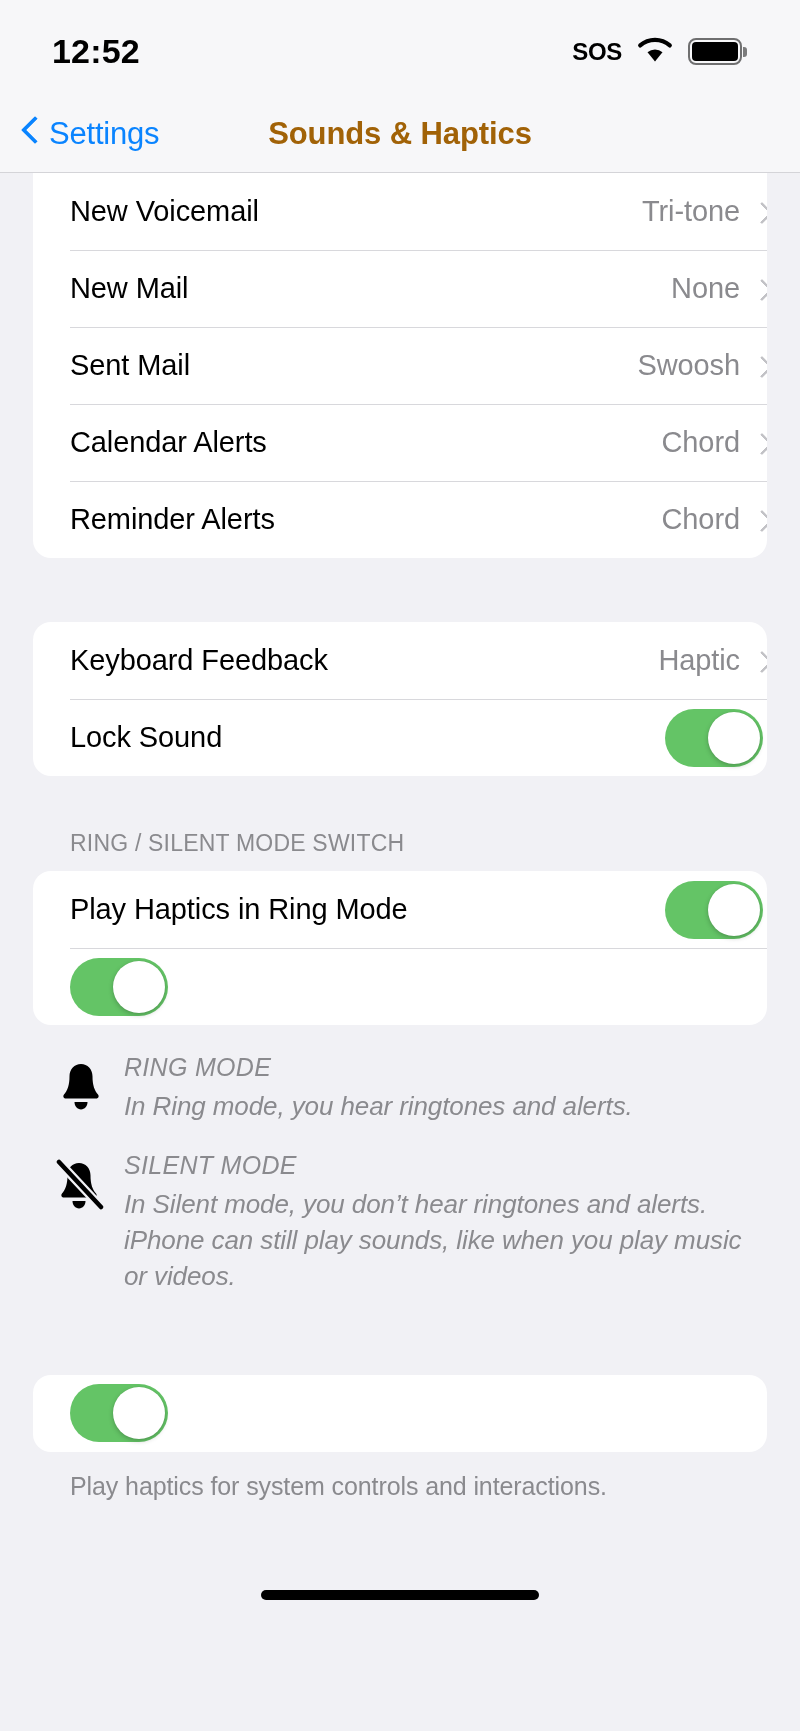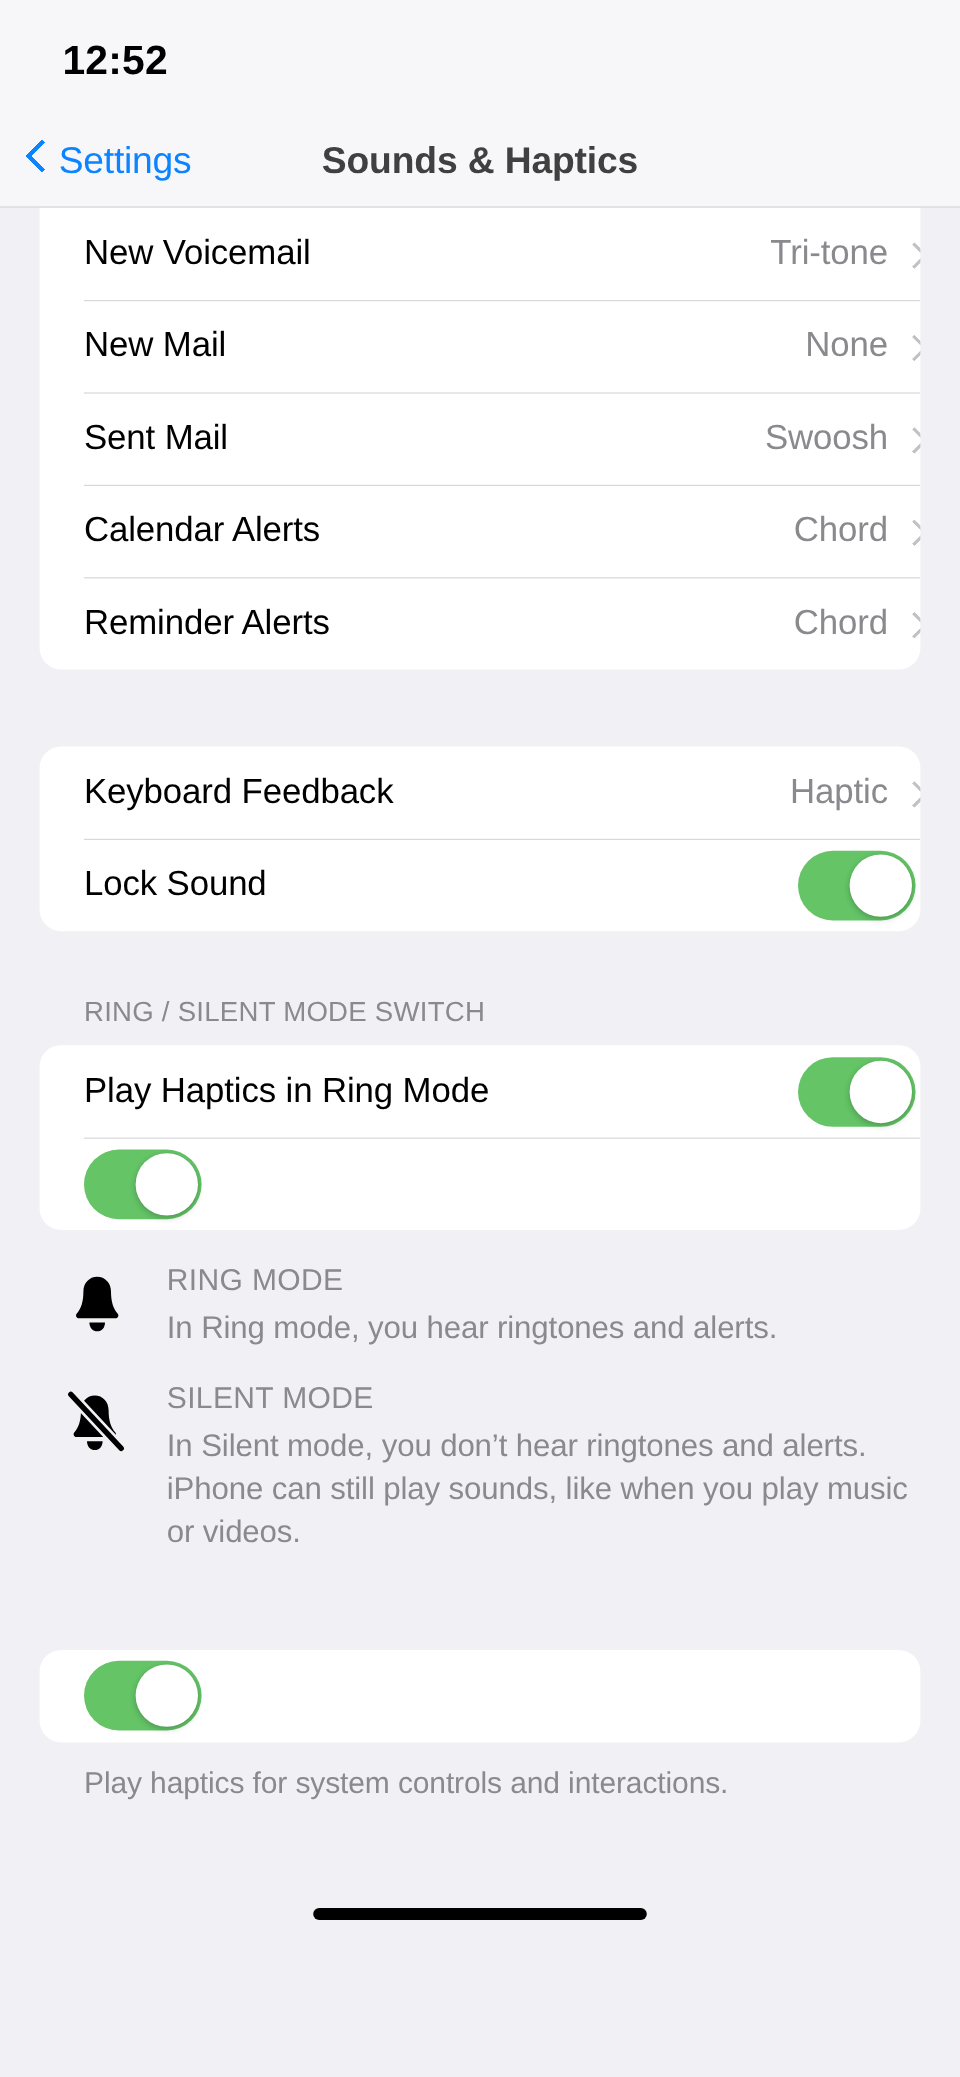--- a/index.html
+++ b/index.html
@@ -115,21 +115,21 @@
     font-size: 31px;
     color: #0A84FF;
     letter-spacing: -0.2px;
   }
   .nav-title {
     position: absolute;
     left: 0; right: 0;
     text-align: center;
     font-size: 31px;
     font-weight: bold;
-    color: #404040;
+    color: #a16207;
     letter-spacing: -0.1px;
     pointer-events: none;
   }
 
   
   .content {
     flex: 1 1 auto;
     overflow: hidden;
     background: #F1F1F5;
     padding-bottom: 0;
@@ -238,23 +238,24 @@
   .gap-sm { height: 28px; }
   .gap-md { height: 54px; }
   .gap-lg { height: 64px; }
 
   
   .modes {
     padding: 0 40px 0 33px;
   }
   .mode-item {
     display: flex;
-    gap: 32px;
+    gap: 17px;
     padding-left: 22px;
     margin-bottom: 26px;
+    font-style: italic;
   }
   .mode-icon {
     flex: 0 0 auto;
     width: 52px;
     padding-top: 8px;
     display: flex;
     justify-content: center;
   }
   .mode-text { flex: 1 1 auto; }
   .mode-title {
@@ -286,20 +287,32 @@
     border-radius: 5px;
   }
 </style>
 </head>
 <body>
 
 <div class="phone">
 
   <div class="status-bar">
     <div class="status-time">12:52</div>
+    <div class="status-right">
+      <span class="sos-text">SOS</span>
+      <span class="wifi-icon">
+        <svg width="38" height="28" viewBox="0 0 38 28">
+          <path d="M19 25.5 L11.5 16.2 A11.8 11.8 0 0 1 26.5 16.2 Z" fill="#000"></path>
+          <path d="M4.2 9.4 A22.5 22.5 0 0 1 33.8 9.4" stroke="#000" stroke-width="4.2" fill="none" stroke-linecap="round"></path>
+        </svg>
+      </span>
+      <span class="battery">
+        <span class="battery-fill"></span>
+      </span>
+    </div>
   </div>
 
   <div class="nav-bar">
     <div class="nav-back">
       <span class="chevron-left"></span>
       <span class="nav-back-label">Settings</span>
     </div>
     <div class="nav-title">Sounds &amp; Haptics</div>
   </div>
 

